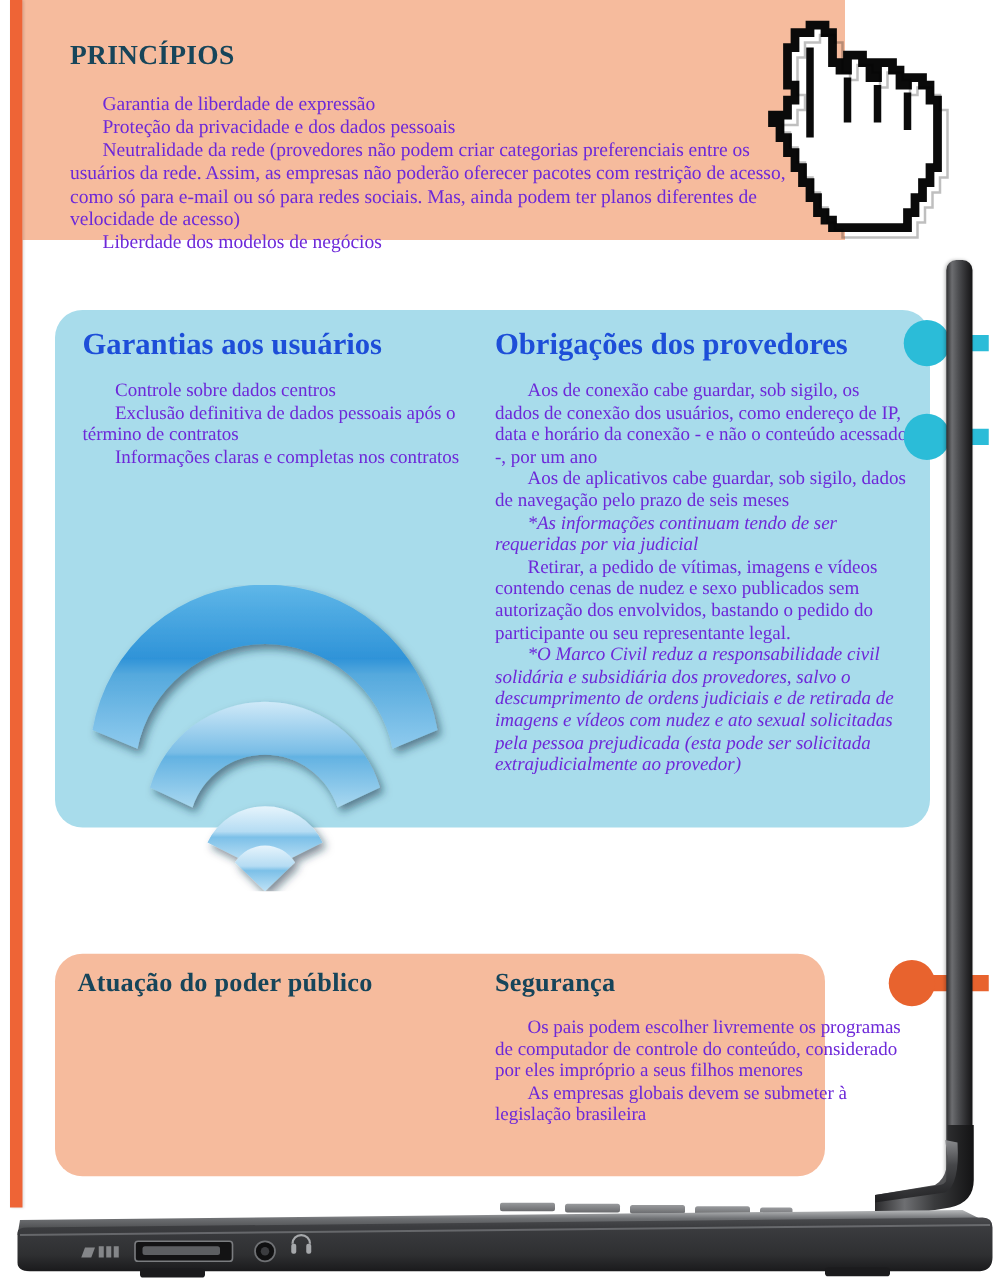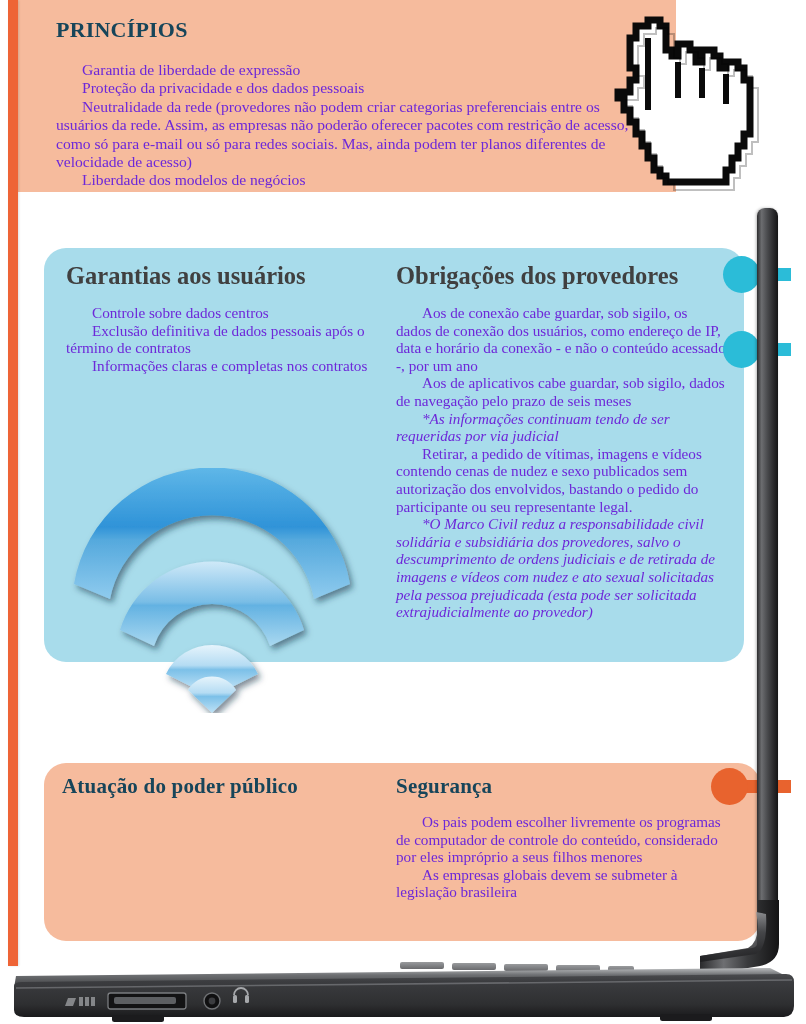--- a/index.html
+++ b/index.html
@@ -35,50 +35,50 @@
   }
   .panel-peach   { background: #f6bb9d; }
   .panel-cyan    { background: #a8dceb; }
 
   
   #principles {
     left: 18px;
     top: 0;
     width: 658px;
     height: 192px;
-    padding: 11px 26px 0 38px;
+    padding: 25px 26px 0 38px;
   }
 
   
   #mid-card {
     left: 44px;
     top: 248px;
     width: 700px;
     height: 414px;
     border-radius: 22px;
   }
 
   
   #bottom-card {
     left: 44px;
     top: 763px;
-    width: 716px;
+    width: 616px;
     height: 178px;
     border-radius: 22px;
   }
 
   
   .h-dark {
     color: #17455a;
     font-weight: bold;
     letter-spacing: .2px;
     margin: 0;
   }
   .h-orange {
-    color: #404040;
+    color: #1d4ed8;
     font-weight: bold;
     margin: 0;
   }
   #principles .h-dark {
     font-size: 22px;
     line-height: 26px;
     padding-top: 6px;
   }
   .card-h {
     font-size: 24.5px;

